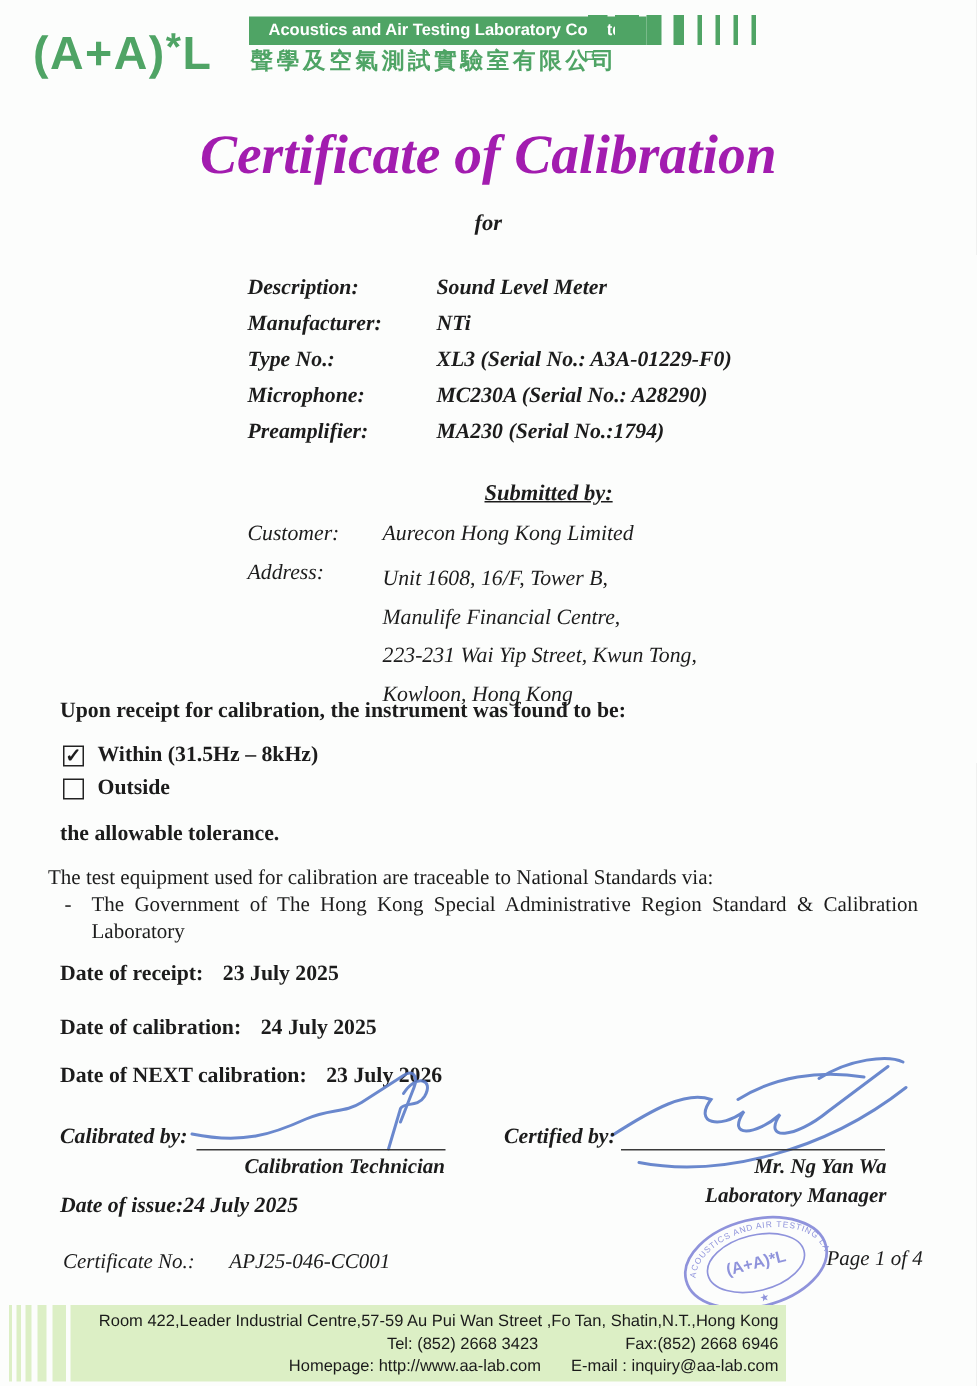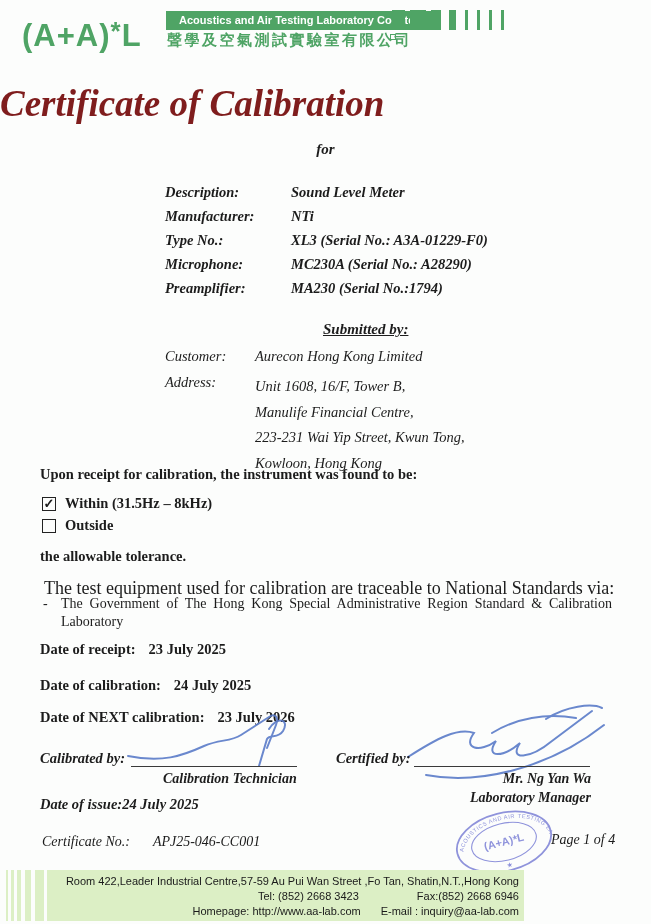--- a/index.html
+++ b/index.html
@@ -25,22 +25,22 @@
   .hbars { position:absolute; left:392px; top:10px; height:20px; display:flex; align-items:stretch; }
   .hbars i { display:block; background:#4fa465; }
   .sq-outline { position:absolute; left:390px; top:34px; width:6px; height:6px; border:1px solid #4fa465; }
   .company-zh {
     position:absolute; left:167px; top:31px; color:#4fa465;
     font-family:"Liberation Sans", sans-serif; font-weight:600;
     font-size:15px; letter-spacing:2.5px;
   }
   
   .title {
-    position:absolute; left:0; right:0; top:82px; text-align:left;
-    font-size:37px; font-weight:700; font-style:italic; color:#7f1d1d;font-family:Liberation Serif, serif;
+    position:absolute; left:0; right:0; top:82px; text-align:center;
+    font-size:37px; font-weight:700; font-style:italic; color:#a21caf;font-family:Liberation Serif, serif;
   }
   .for-label {
     position:absolute; left:0; right:0; top:141px; text-align:center;
     font-size:15px; font-weight:700; font-style:italic;
   }
   
   .inst { position:absolute; left:165px; top:184px; font-size:14.5px; font-weight:700; font-style:italic; }
   .inst .row { display:flex; height:24px; align-items:flex-start; }
   .inst .lbl { width:126px; flex:none; }
   
@@ -54,21 +54,21 @@
   .addr { position:absolute; left:255px; top:374px; font-size:14.5px; font-style:italic; line-height:25.5px; }
   
   .upon  { position:absolute; left:40px; top:466px; font-size:14.5px; font-weight:700; }
   .cbrow { position:absolute; left:42px; font-size:14.5px; font-weight:700; display:flex; align-items:center; }
   .cbrow .box {
     width:14px; height:14px; border:1.6px solid #222; margin-right:9px;
     font-size:13px; line-height:12px; text-align:center; font-family:"Liberation Sans", sans-serif;
   }
   .tolerance { position:absolute; left:40px; top:548px; font-size:14.5px; font-weight:700; }
   
-  .trace1 { position:absolute; left:44px; top:578px; font-size:18px; }
+  .trace1 { position:absolute; left:32px; top:578px; font-size:14px; }
   .trace-dash { position:absolute; left:43px; top:596px; font-size:14px; }
   .trace2 { position:absolute; left:61px; right:39px; top:596px; font-size:14px; text-align:justify; text-align-last:justify; }
   .trace3 { position:absolute; left:61px; top:614px; font-size:14px; }
   
   .dateline { position:absolute; left:40px; font-size:14.5px; font-weight:700; display:flex; gap:13px; }
   
   .sig-label { position:absolute; font-size:14.5px; font-weight:700; font-style:italic; }
   .sig-line  { position:absolute; height:17px; border-bottom:1.6px solid #3a3a3a; }
   .sig-title { position:absolute; font-size:14px; font-weight:700; font-style:italic; }
   .sig-svg   { position:absolute; pointer-events:none; }

